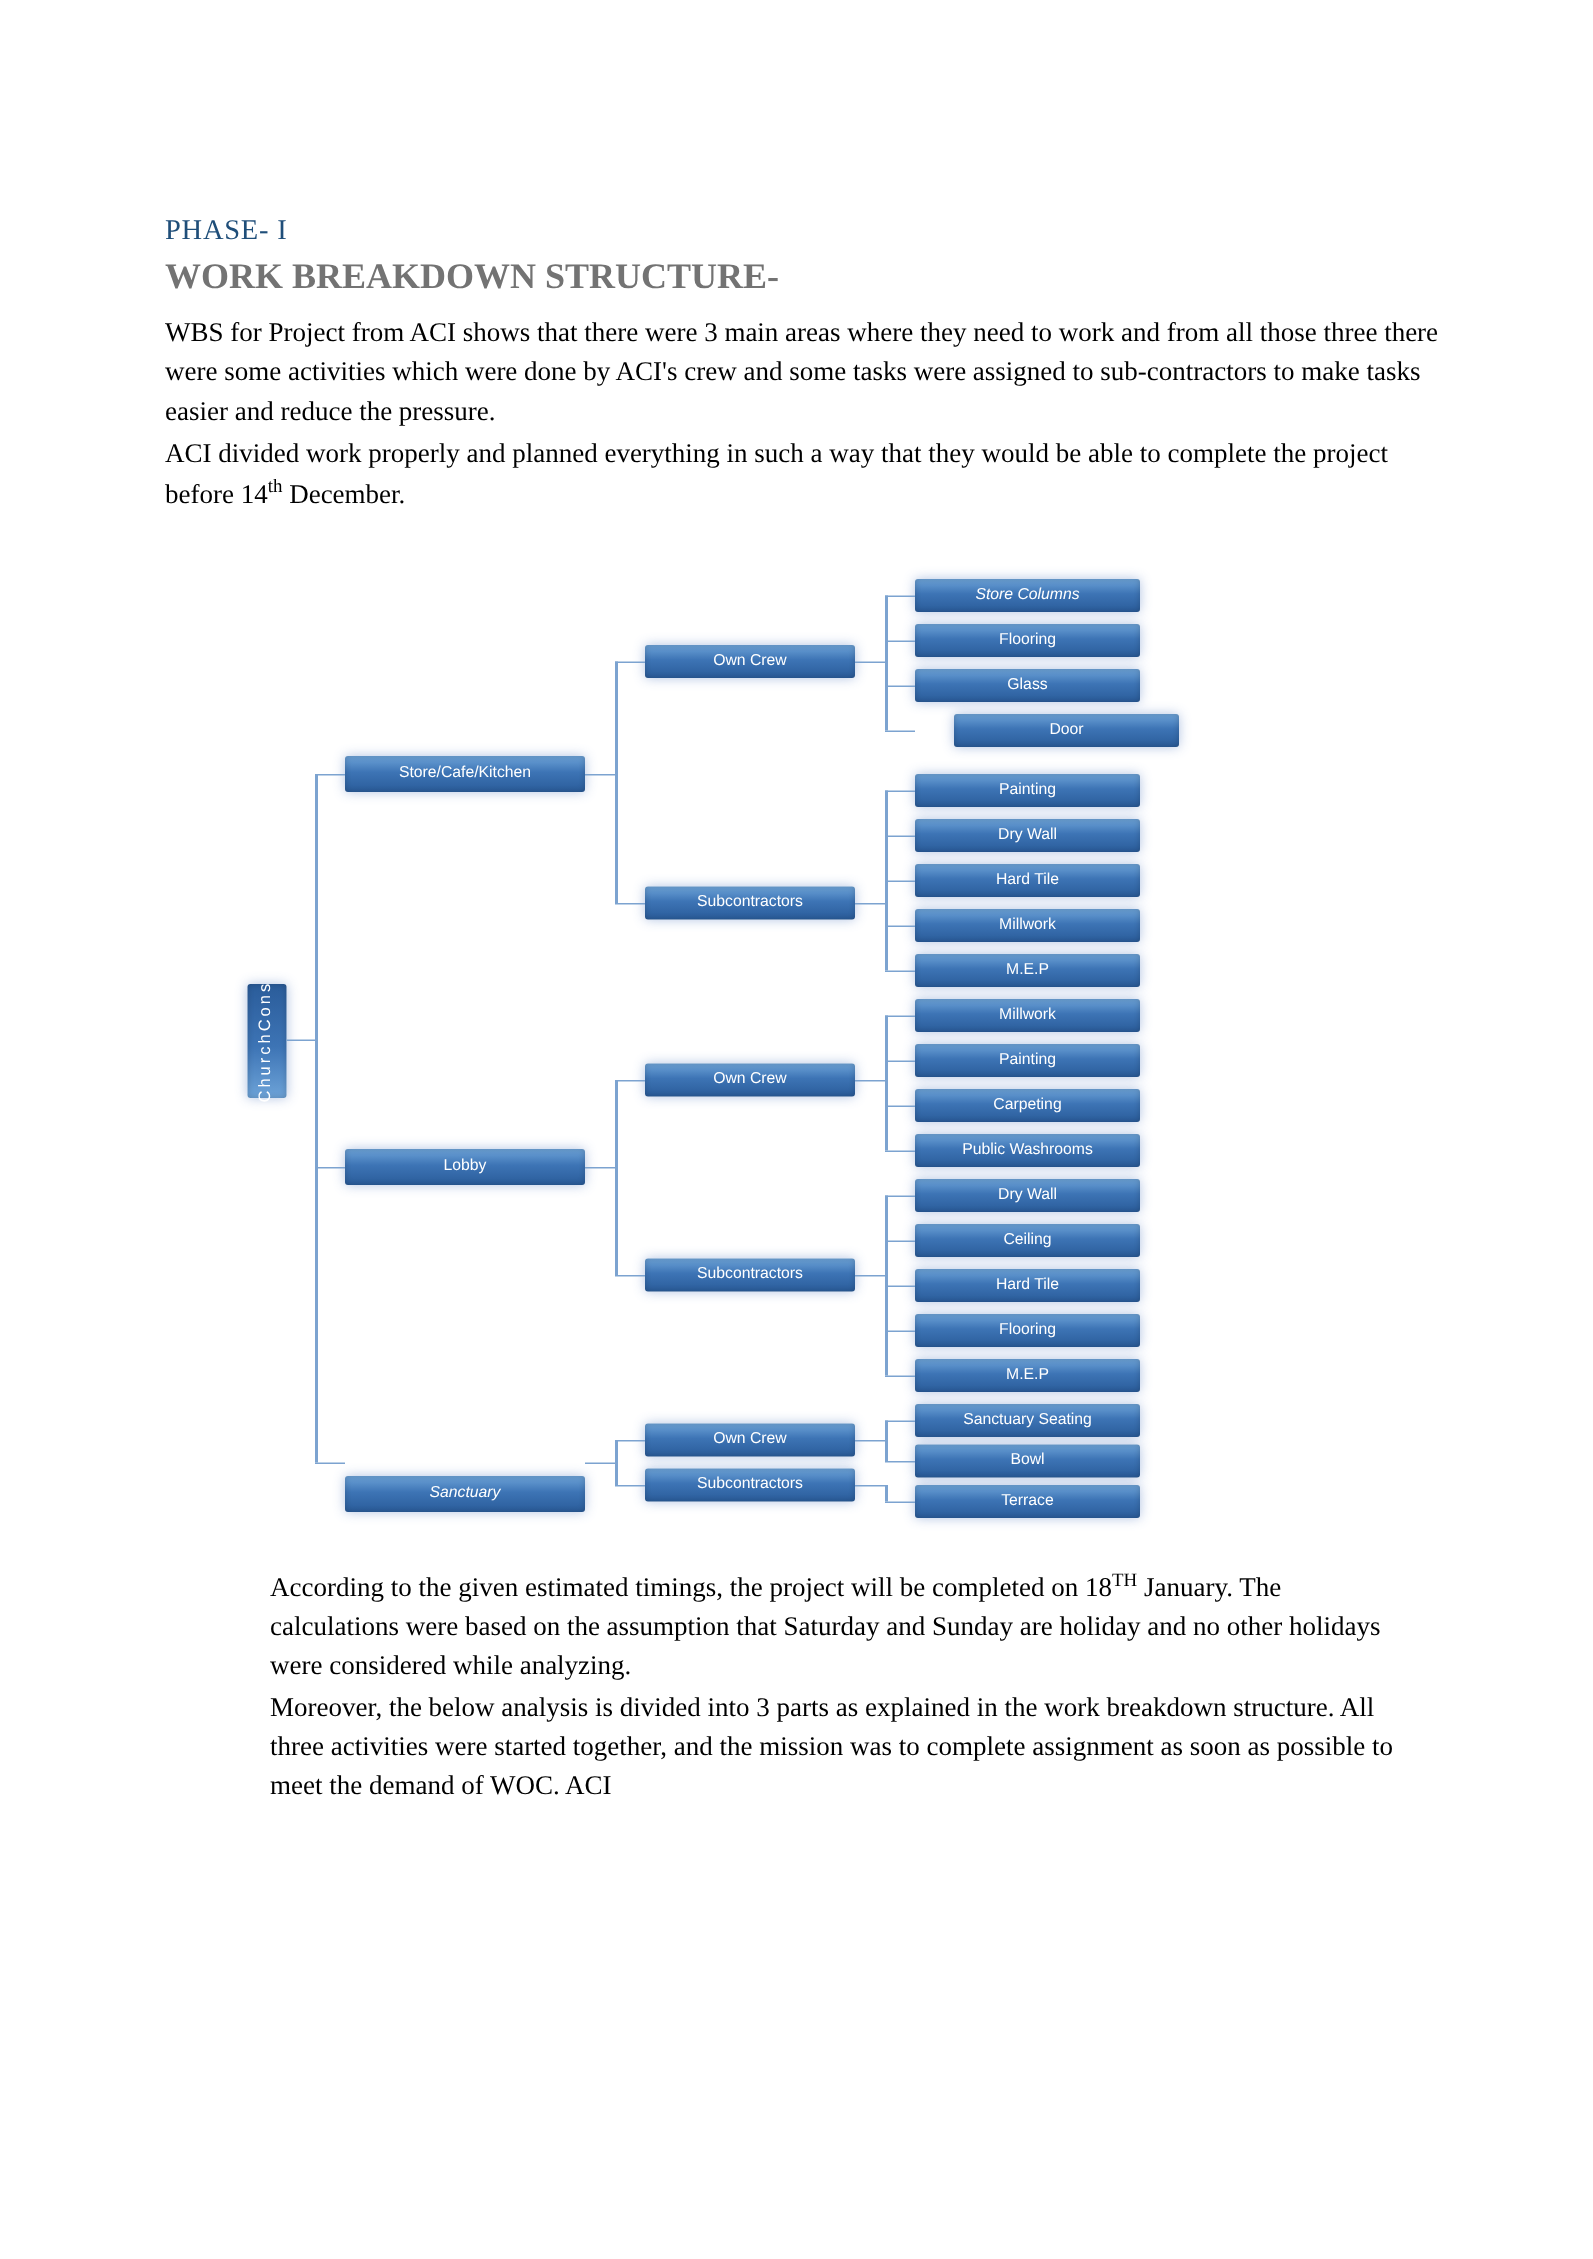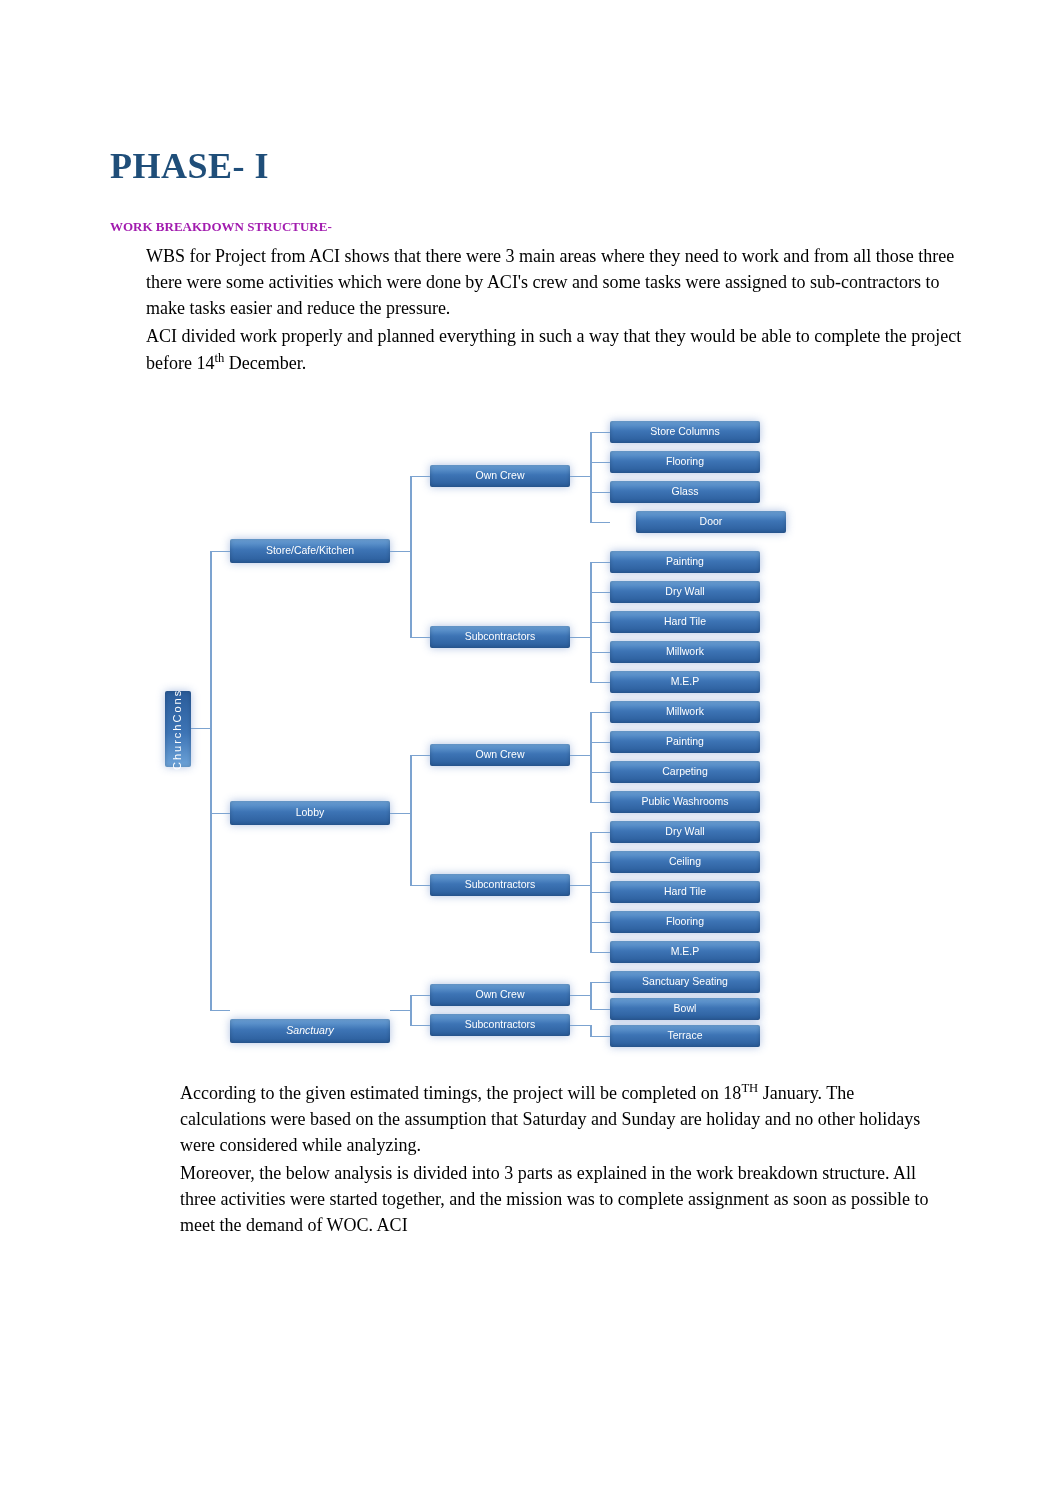--- a/index.html
+++ b/index.html
@@ -7,31 +7,30 @@
     font-family: Georgia, "Times New Roman", serif;
     background: #fff;
     width: 1062px;
     padding: 140px 100px 60px 110px;
     color: #000;
     font-size: 18px;
     line-height: 1.45;
   }
   .title {
     color: #1f4e79;
-    font-size: 36px;
-    font-weight: bold;
-    margin-bottom: 26px;
+    font-size: 19px;
+    font-weight: normal;
     letter-spacing: 0.5px;
   }
   .subtitle {
-    color: #a21caf;
-    font-size: 13px;
+    color: #737373;
+    font-size: 24px;
     margin-bottom: 6px;
   }
-  .intro p { margin-bottom: 2px; margin-left: 36px; }
+  .intro p { margin-bottom: 2px; }
   .intro { margin-bottom: 24px; }
   sup { font-size: 0.7em; vertical-align: super; }
 
   
   .diagram {
     position: relative;
     width: 760px;
     height: 650px;
     margin: 10px 0 28px 0;
   }
@@ -98,21 +97,21 @@
   <div class="node lvl2" style="left:120px; top:400px;">Lobby</div>
   <div class="node lvl2" style="left:120px; top:618px;font-style:italic;">Sanctuary</div>
 
   <div class="node lvl3" style="left:320px; top:64px;">Own Crew</div>
   <div class="node lvl3" style="left:320px; top:225px;">Subcontractors</div>
   <div class="node lvl3" style="left:320px; top:343px;">Own Crew</div>
   <div class="node lvl3" style="left:320px; top:473px;">Subcontractors</div>
   <div class="node lvl3" style="left:320px; top:583px;">Own Crew</div>
   <div class="node lvl3" style="left:320px; top:613px;">Subcontractors</div>
 
-  <div class="node lvl4" style="left:500px; top:20px;">Store Columns</div>
+  <div class="node lvl4" style="left:500px; top:20px;font-style:italic;">Store Columns</div>
   <div class="node lvl4" style="left:500px; top:50px;">Flooring</div>
   <div class="node lvl4" style="left:500px; top:80px;">Glass</div>
   <div class="node lvl4" style="left:526px; top:110px;">Door</div>
 
   <div class="node lvl4" style="left:500px; top:150px;">Painting</div>
   <div class="node lvl4" style="left:500px; top:180px;">Dry Wall</div>
   <div class="node lvl4" style="left:500px; top:210px;">Hard Tile</div>
   <div class="node lvl4" style="left:500px; top:240px;">Millwork</div>
   <div class="node lvl4" style="left:500px; top:270px;">M.E.P</div>
 

